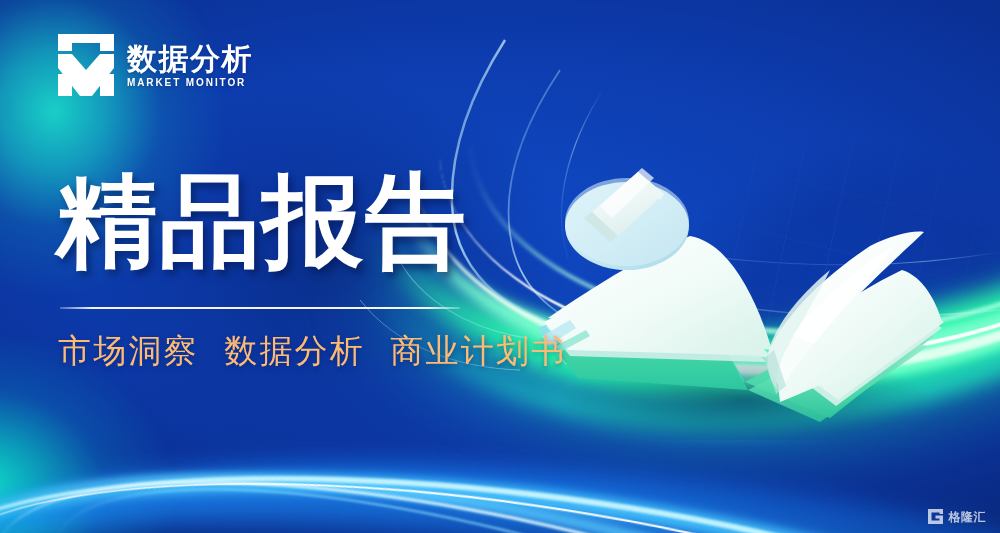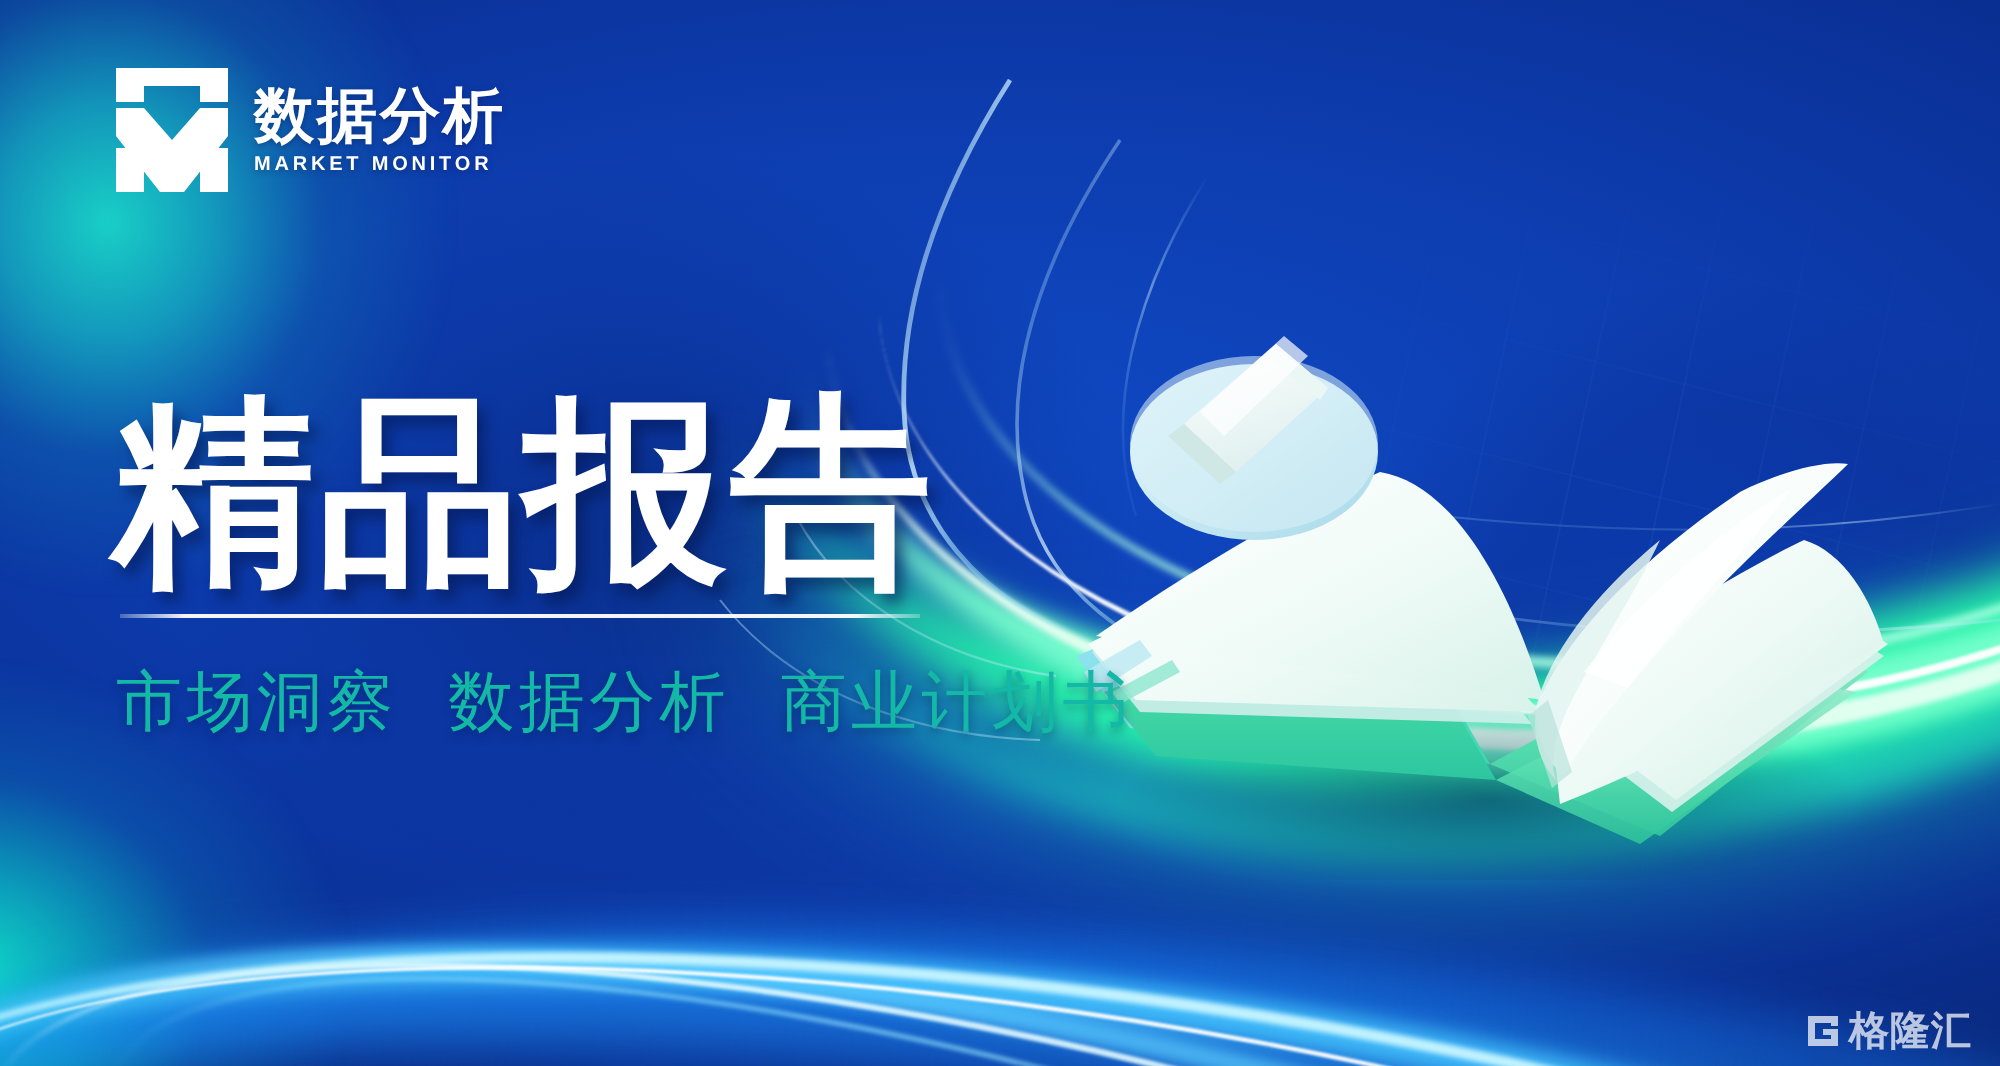--- a/index.html
+++ b/index.html
@@ -133,53 +133,52 @@
   }
 
   
   .headline{
     position:absolute; left:56px; top:168px;
     font-family:Liberation Sans, sans-serif;
     font-size:101px; font-weight:bold; color:#ffffff;
     letter-spacing:2px; line-height:1.06;
     text-shadow:4px 5px 7px rgba(3,22,78,.55);
     z-index:14;
-    margin-top:26px;
   }
 
   .divider{
     position:absolute; left:60px; top:307px;
     width:400px; height:2px;
     background:linear-gradient(90deg, rgba(255,255,255,.25) 0%, rgba(255,255,255,.95) 8%, rgba(255,255,255,.95) 92%, rgba(255,255,255,.25) 100%);
     z-index:14;
   }
 
   .subtitle{
     position:absolute; left:58px; top:330px;
     font-family:"DejaVu Sans","Liberation Sans",sans-serif;
-    font-size:33px; font-weight:400; color:#14b8a6;
+    font-size:33px; font-weight:400; color:#fdba74;
     letter-spacing:2.2px; line-height:1.3;
     white-space:pre;
     text-shadow:0 2px 5px rgba(3,22,78,.40);
     z-index:14;
   }
 
   
   .book{ position:absolute; left:530px; top:150px; width:420px; height:290px; z-index:12; }
 
   
   .watermark{
     position:absolute; right:14px; bottom:8px;
     display:flex; align-items:center; gap:5px;
     opacity:.78; z-index:20;
   }
   .wm-mark{ width:17px; height:17px; flex:none; }
   .wm-text{
     font-family:"DejaVu Sans","Liberation Sans",sans-serif;
-    font-size:20px; font-weight:bold; color:rgba(255,255,255,.92);
+    font-size:12px; font-weight:bold; color:rgba(255,255,255,.92);
     letter-spacing:.5px; line-height:1;text-align:center;
   }
 </style>
 </head>
 <body>
 
 <div class="banner">
 
   <div class="bg-base"></div>
   <div class="bg-dark-mid"></div>

